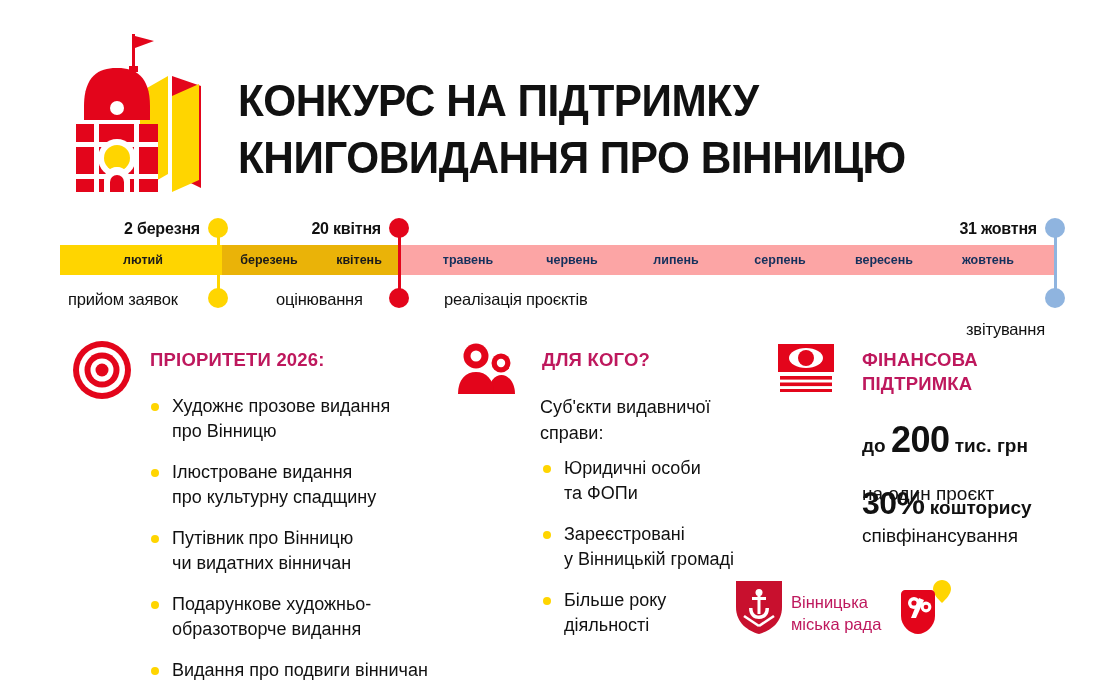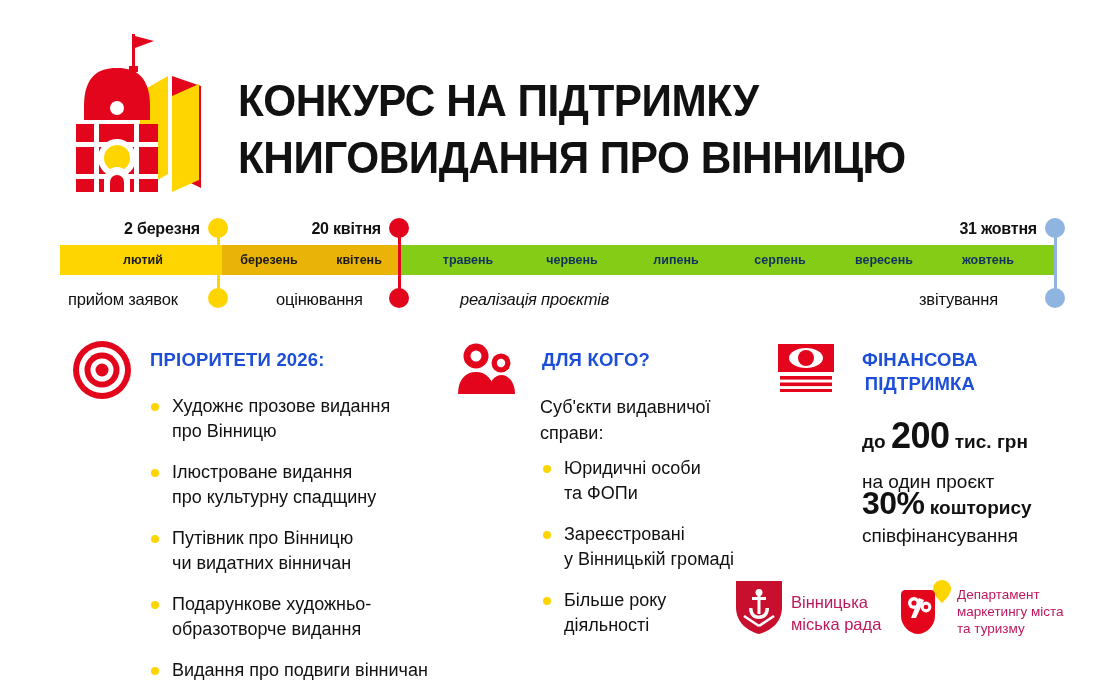--- a/index.html
+++ b/index.html
@@ -63,21 +63,21 @@
     line-height: 30px;
     font-size: 12.5px;
     font-weight: bold;
     text-align: center;
     white-space: nowrap;
   }
   #bar-yellow { background: #FFD500; }
   #bar-yellow span { color: #1a1a1a; }
   #bar-red { background: #eab308; }
   #bar-red span { color: #1a1a1a; }
-  #bar-blue { background: #84cc16; }
+  #bar-blue { background: #fca5a5; }
   #bar-blue span { color: #14305c; }
 
   .tl-connector {
     position: absolute;
     width: 3px;
     top: 22px;
     height: 70px;
   }
   .tl-dot {
     position: absolute;
@@ -103,24 +103,23 @@
     letter-spacing: -0.2px;
   }
 
   
   #sections { position: absolute; left: 0; top: 330px; width: 1120px; height: 361px; }
 
   .sec-head {
     font-size: 18.5px;
     font-weight: bold;
     letter-spacing: 0.2px;
-    color: #1d4ed8;
+    color: #be185d;
     line-height: 24px;
     white-space: pre-line;
-    text-align: center;
   }
   .sec-sub {
     font-size: 18px;
     line-height: 26px;
     color: #111111;
     white-space: pre-line;
   }
   ul.bullets {
     list-style: none;
     margin: 0;
@@ -156,21 +155,21 @@
   #audience-title { position: absolute; left: 84px; top: 10px; }
   #audience-sub { position: absolute; left: 82px; top: 56px; width: 215px; }
   #audience-list { position: absolute; left: 80px; top: 118px; width: 230px; }
 
   
   #col-finance { position: absolute; left: 778px; top: 8px; width: 300px; }
   #icon-money { position: absolute; left: 0px; top: 6px; width: 62px; height: 48px; }
   #finance-title { position: absolute; left: 84px; top: 10px; }
   #finance-amount {
     position: absolute; left: 84px; top: 84px;
-    font-size: 19px; line-height: 28px; color: #111111;
+    font-size: 19px; line-height: 36px; color: #111111;
     white-space: nowrap;
   }
   #finance-amount .big { font-size: 36px; font-weight: bold; letter-spacing: -0.5px; }
   #finance-amount .bold { font-weight: bold; }
   #finance-amount .sub { display: block; font-size: 19px; font-weight: normal; margin-top: 12px; }
   #finance-share {
     position: absolute; left: 84px; top: 152px;
     font-size: 19px; line-height: 26px; color: #111111;
     white-space: nowrap;
   }
@@ -266,27 +265,27 @@
   <div class="tl-dot" style="left:208px; top:83px; background:#FFD500;"></div>
   <div class="tl-toplabel" style="left:-10px; width:210px;">2 березня</div>
   <div class="tl-botlabel" style="left:68px;">прийом заявок</div>
 
   <div class="tl-connector" style="left:398px; background:#E3051B;"></div>
   <div class="tl-dot" style="left:389px; top:13px; background:#E3051B;"></div>
   <div class="tl-dot" style="left:389px; top:83px; background:#E3051B;"></div>
   <div class="tl-toplabel" style="left:171px; width:210px;">20 квітня</div>
   <div class="tl-botlabel" style="left:276px;">оцінювання</div>
 
-  <div class="tl-botlabel" style="left:460px;font-style:italic;">реалізація проєктів</div>
+  <div class="tl-botlabel" style="left:444px;">реалізація проєктів</div>
 
   <div class="tl-connector" style="left:1054px; background:#8FB4DF;"></div>
   <div class="tl-dot" style="left:1045px; top:13px; background:#8FB4DF;"></div>
   <div class="tl-dot" style="left:1045px; top:83px; background:#8FB4DF;"></div>
   <div class="tl-toplabel" style="left:827px; width:210px;">31 жовтня</div>
-  <div class="tl-botlabel" style="left:919px;">звітування</div>
+  <div class="tl-botlabel" style="left:966px;margin-top:30px;">звітування</div>
 
 </div>
 
 <div id="sections">
 
   <div id="col-priorities">
 
     <div id="icon-target">
       <svg viewBox="0 0 60 60" width="60" height="60">
         <circle cx="30" cy="30" r="29" fill="#E3051B"></circle>
@@ -399,17 +398,14 @@
 
       <path d="M10 12 h26 c2 0 4 2 4 4 v22 c0 10 -9 18 -17 18 C15 56 6 48 6 38 V16 c0 -2 2 -4 4 -4 Z" fill="#E3051B"></path>
 
       <circle cx="19" cy="25" r="6" fill="#FFFFFF"></circle>
       <circle cx="19" cy="25" r="2.6" fill="#E3051B"></circle>
       <circle cx="31" cy="29" r="5.4" fill="#FFFFFF"></circle>
       <circle cx="31" cy="29" r="2.3" fill="#E3051B"></circle>
       <path d="M24 20 L16 40 L21 40 L29 22 Z" fill="#FFFFFF"></path>
     </svg>
   </div>
-  <div class="flogo-text" id="dept-logo-text">Департамент
-маркетингу міста
-та туризму</div>
 
 </div>
 
 </body></html>

